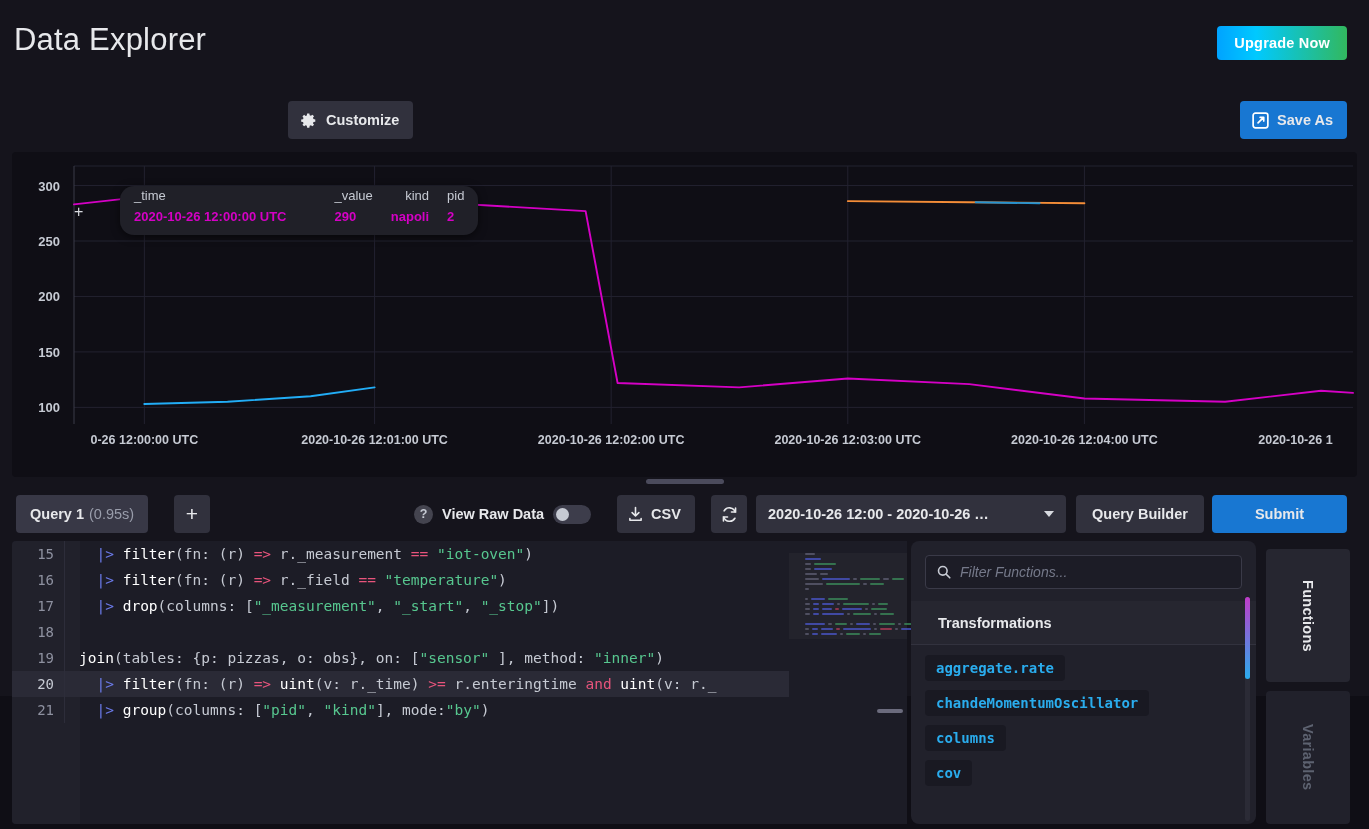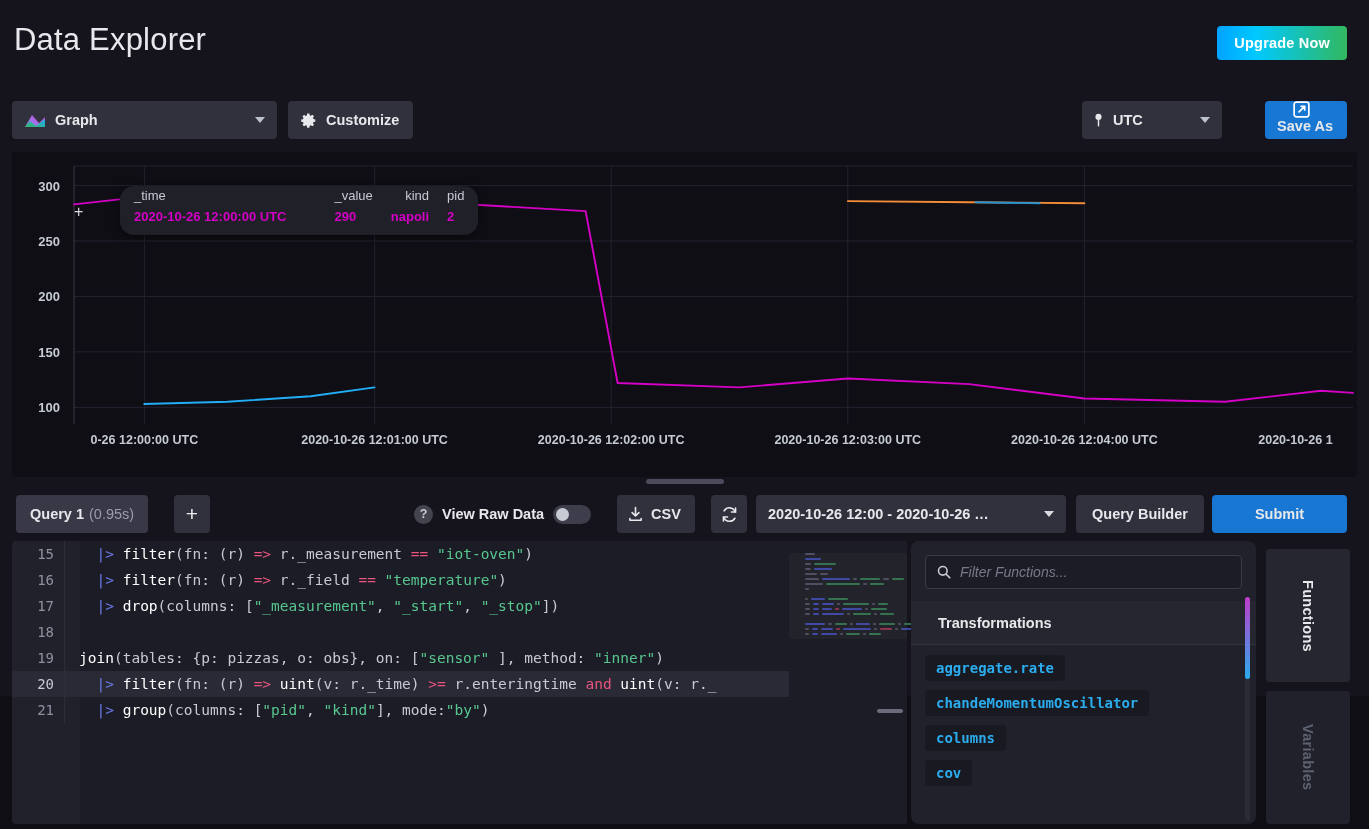--- a/index.html
+++ b/index.html
@@ -43,21 +43,21 @@
   .caret {
     width: 0; height: 0; border-left: 5.5px solid transparent;
     border-right: 5.5px solid transparent; border-top: 6.5px solid #bec2cc;
     margin-left: auto;
   }
   .customize-btn { left: 288px; padding: 0 14px 0 12px; }
   .gear { width: 17px; height: 17px; margin-right: 9px; flex: 0 0 auto; }
   .tz-dropdown { right: 147px; width: 140px; padding: 0 12px; }
   .tz-icon { width: 9px; height: 15px; margin-right: 10px; flex: 0 0 auto; }
   .saveas-btn {
-    right: 22px; padding: 0 14px 0 12px; background: #1877d2; flex-direction: column;
+    right: 22px; padding: 0 14px 0 12px; background: #1877d2;
   }
   .export-icon { width: 17px; height: 17px; margin-right: 8px; flex: 0 0 auto; }
 
   
   .graph-panel {
     position: absolute; top: 152px; left: 12px;
     width: 1345px; height: 325px;
     background: #0f0e15; border-radius: 4px; overflow: hidden;
   }
   .plot-area { position: absolute; inset: 0; }
@@ -248,55 +248,29 @@
 
 <div id="app">
 
   <div class="page-header">
     <div class="page-title">Data Explorer</div>
     <button class="upgrade-btn">Upgrade Now</button>
   </div>
 
   <div class="viz-bar">
 
-    <div class="btn dropdown-graph">
-      <svg class="graph-glyph" viewBox="0 0 22 16">
-        <defs>
-          <linearGradient id="gg1" x1="0" y1="1" x2="1" y2="0">
-            <stop offset="0" stop-color="#9394ff"></stop>
-              <stop offset="1" stop-color="#bf3cc9"></stop>
-          </linearGradient>
-          <linearGradient id="gg2" x1="0" y1="1" x2="1" y2="0">
-            <stop offset="0" stop-color="#32b85f"></stop>
-              <stop offset="1" stop-color="#22adf6"></stop>
-          </linearGradient>
-        </defs>
-        <path d="M1 15 L8 3 L15 11 L21 5 L21 15 Z" fill="url(#gg1)"></path>
-        <path d="M1 15 L6 9 L12 14 L21 7 L21 15 Z" fill="url(#gg2)"></path>
-      </svg>
-      <span>Graph</span>
-      <span class="caret"></span>
-    </div>
 
     <button class="btn customize-btn">
       <svg class="gear" viewBox="0 0 20 20" fill="#e7e8eb">
         <path d="M10 6.4a3.6 3.6 0 100 7.2 3.6 3.6 0 000-7.2zm0 5.6a2 2 0 110-4 2 2 0 010 4z"></path>
         <path d="M18 11.3v-2.6l-2.2-.4a6 6 0 00-.6-1.4l1.3-1.8-1.9-1.9-1.8 1.3a6 6 0 00-1.4-.6L11 1.9H8.4L8 4a6 6 0 00-1.4.6L4.8 3.3 2.9 5.2l1.3 1.8a6 6 0 00-.6 1.4l-2.2.4v2.6l2.2.4c.1.5.3 1 .6 1.4l-1.3 1.8 1.9 1.9 1.8-1.3c.4.3.9.5 1.4.6l.4 2.2H11l.4-2.2c.5-.1 1-.3 1.4-.6l1.8 1.3 1.9-1.9-1.3-1.8c.3-.4.5-.9.6-1.4l2.2-.4z"></path>
       </svg>
       <span>Customize</span>
     </button>
 
-    <div class="btn tz-dropdown">
-      <svg class="tz-icon" viewBox="0 0 10 16" fill="#e7e8eb">
-        <circle cx="5" cy="4" r="3.4"></circle>
-        <rect x="4.2" y="6.6" width="1.6" height="8" rx=".7"></rect>
-      </svg>
-      <span>UTC</span>
-      <span class="caret"></span>
-    </div>
 
     <button class="btn saveas-btn">
       <svg class="export-icon" viewBox="0 0 18 18">
         <rect x="1.2" y="1.2" width="15.6" height="15.6" rx="2.4" fill="none" stroke="#ffffff" stroke-width="1.8"></rect>
         <path d="M6.4 11.6L12 6M8.6 5.6H12.4V9.4" fill="none" stroke="#ffffff" stroke-width="1.8" stroke-linecap="round" stroke-linejoin="round"></path>
       </svg>
       <span>Save As</span>
     </button>
   </div>
 

